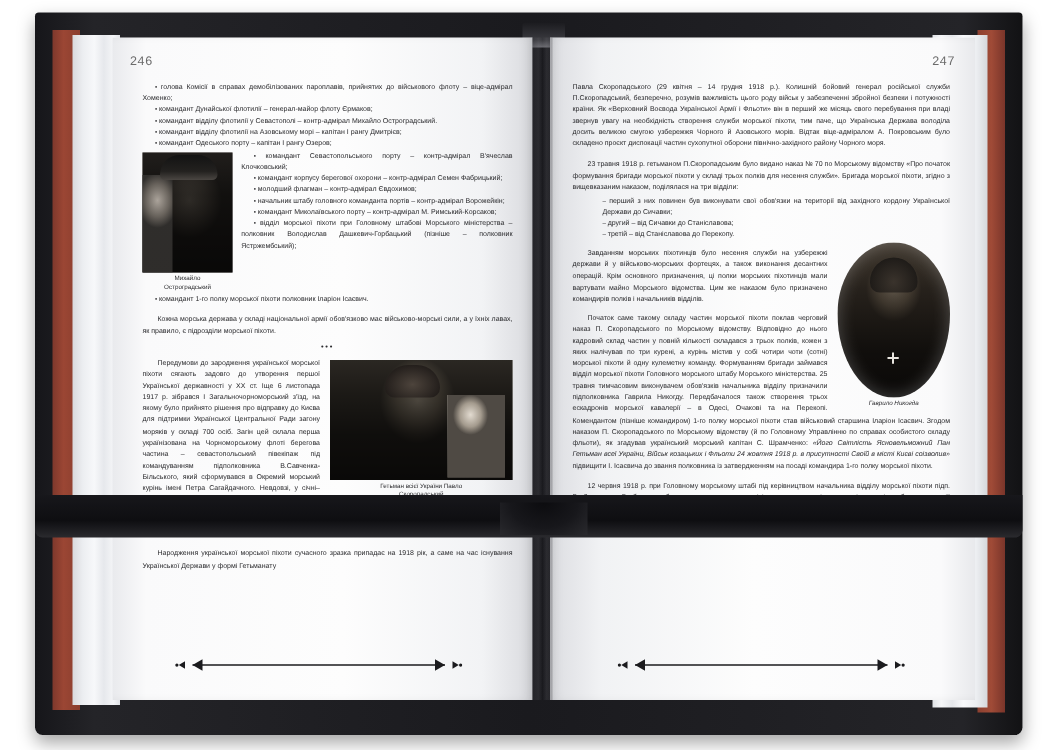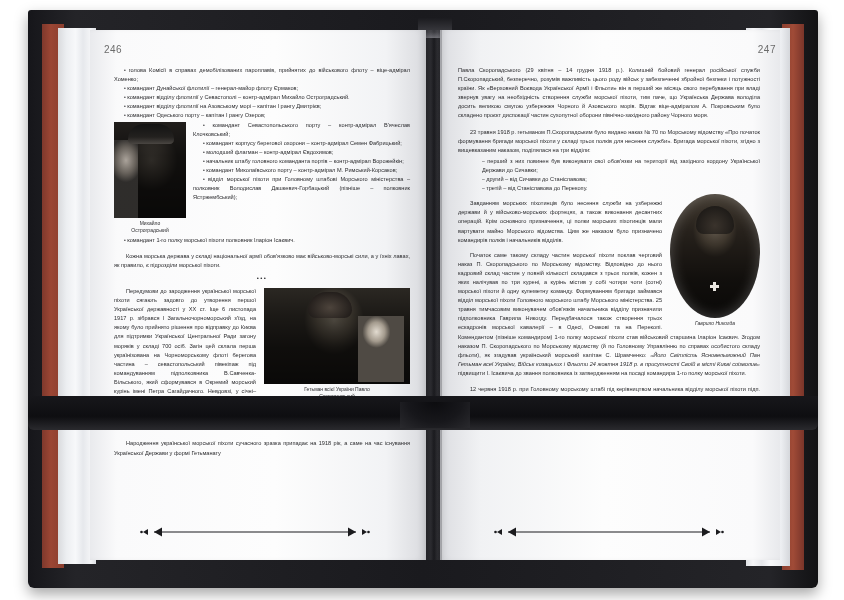--- a/index.html
+++ b/index.html
@@ -77,21 +77,21 @@
     position:absolute;left:372px;bottom:2px;width:70px;height:26px;
     background:radial-gradient(ellipse at 50% 0%,#0c0c0f 0%,#17171b 55%,#2a2a2e 100%);
   }
 
   
   .pg-inner{position:absolute;inset:0;}
   .folio{
     position:absolute;top:14px;font-size:10px;color:#6b6b6b;letter-spacing:.5px;
   }
   .folio-l{left:14px;}
-  .folio-r{right:4px;}
+  .folio-r{right:16px;}
 
   .col{
     position:absolute;top:36px;
     font-size:5.6px;line-height:9.1px;color:#2b2b2e;
     text-align:justify;
     -webkit-hyphens:auto;hyphens:auto;
   }
   .col-left{left:24px;width:296px;}
   .col-right{left:18px;width:302px;}
 

